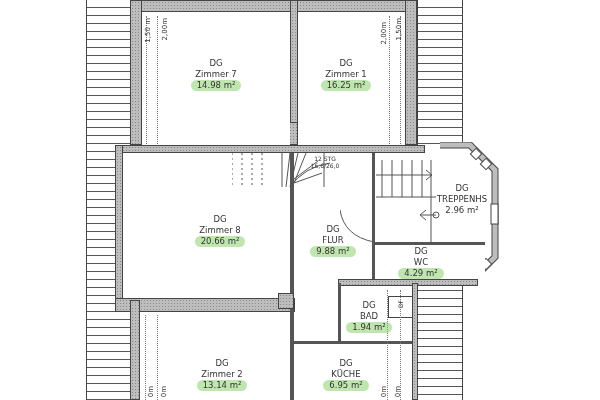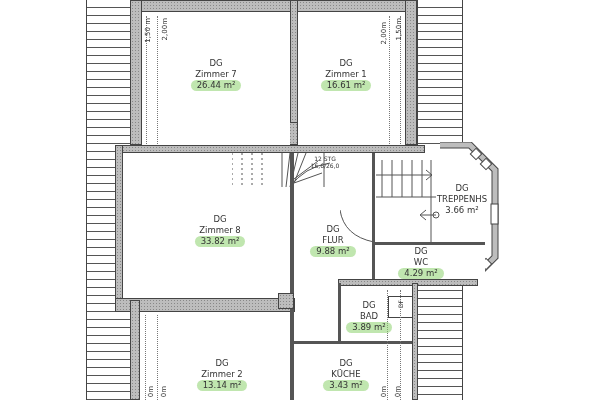--- a/index.html
+++ b/index.html
@@ -140,54 +140,54 @@
 <div class="dim" style="left:380px;top:22px;">2,00m</div>
 <div class="dim" style="left:395px;top:18px;">1,50m</div>
 <div class="dim" style="left:147px;top:386px;">0m</div>
 <div class="dim" style="left:160px;top:386px;">0m</div>
 <div class="dim" style="left:380px;top:386px;">0m</div>
 <div class="dim" style="left:394px;top:386px;">0m</div>
 
 <div class="label" style="left:176px;top:58px;width:80px;">
   <div>DG</div>
   <div>Zimmer 7</div>
-  <div><span class="area">26.44 m²</span></div>
+  <div><span class="area">14.98 m²</span></div>
 </div>
 <div class="label" style="left:306px;top:58px;width:80px;">
   <div>DG</div>
   <div>Zimmer 1</div>
-  <div><span class="area">16.61 m²</span></div>
+  <div><span class="area">16.25 m²</span></div>
 </div>
 <div class="label" style="left:180px;top:214px;width:80px;">
   <div>DG</div>
   <div>Zimmer 8</div>
-  <div><span class="area">33.82 m²</span></div>
+  <div><span class="area">20.66 m²</span></div>
 </div>
 <div class="label" style="left:298px;top:224px;width:70px;">
   <div>DG</div>
   <div>FLUR</div>
   <div><span class="area">9.88 m²</span></div>
 </div>
 <div class="label" style="left:430px;top:183px;width:64px;">
   <div>DG</div>
   <div>TREPPENHS</div>
-  <div>3.66 m²</div>
+  <div>2.96 m²</div>
 </div>
 <div class="label" style="left:386px;top:246px;width:70px;">
   <div>DG</div>
   <div>WC</div>
   <div><span class="area">4.29 m²</span></div>
 </div>
 <div class="label" style="left:344px;top:300px;width:50px;">
   <div>DG</div>
   <div>BAD</div>
-  <div><span class="area">3.89 m²</span></div>
+  <div><span class="area">1.94 m²</span></div>
 </div>
 <div class="label" style="left:182px;top:358px;width:80px;">
   <div>DG</div>
   <div>Zimmer 2</div>
   <div><span class="area">13.14 m²</span></div>
 </div>
 <div class="label" style="left:306px;top:358px;width:80px;">
   <div>DG</div>
   <div>KÜCHE</div>
-  <div><span class="area">3.43 m²</span></div>
+  <div><span class="area">6.95 m²</span></div>
 </div>
 
 </body></html>

